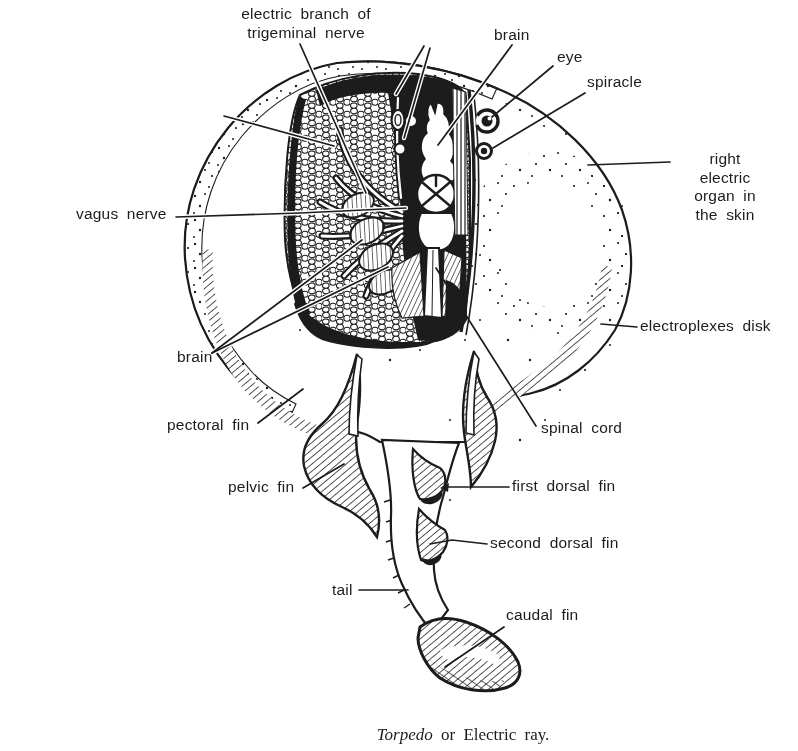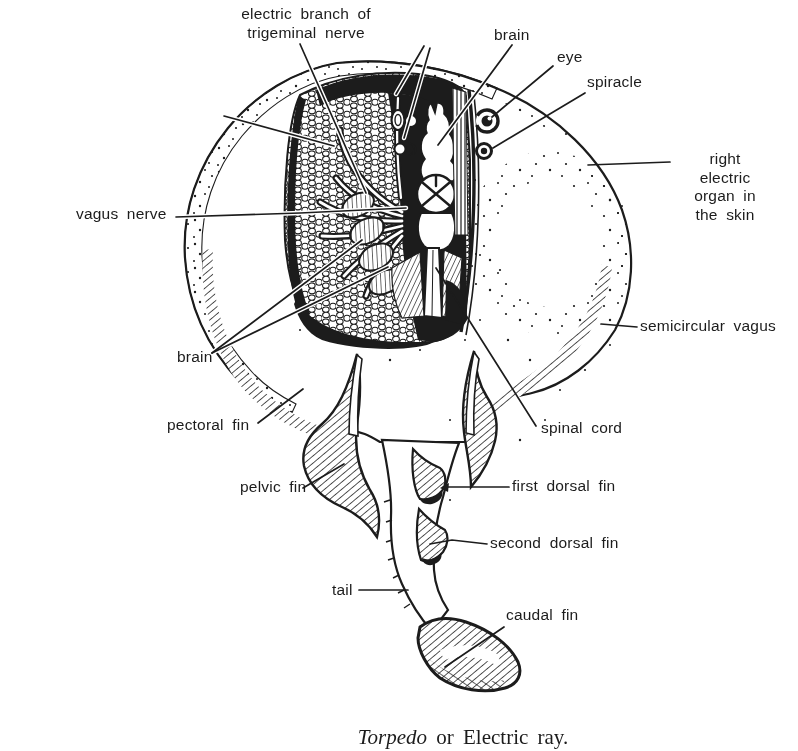--- a/index.html
+++ b/index.html
@@ -2,21 +2,21 @@
 <html><head>
 <meta charset="utf-8">
 <style>
   html,body{margin:0;padding:0;background:#e8e8e8;}
   .page{position:relative;width:798px;height:751px;background:#ffffff;overflow:hidden;
         font-family:"Liberation Sans",sans-serif;color:#1c1c1c;}
   .page svg{position:absolute;left:0;top:0;}
   .lbl{position:absolute;font-size:15.5px;line-height:18.5px;letter-spacing:.2px;
        word-spacing:4px;white-space:pre-line;color:#1c1c1c;}
   .ctr{transform:translateX(-50%);text-align:center;}
-  .caption{position:absolute;font-family:"Liberation Serif",serif;font-size:21px;
+  .caption{position:absolute;font-family:"Liberation Serif",serif;font-size:17px;
            word-spacing:4px;white-space:nowrap;transform:translateX(-50%);}
   .caption .it{font-style:italic;}
 </style>
 </head>
 <body>
 
 <div class="page">
 
 <svg width="798" height="751" viewBox="0 0 798 751">
   <defs>
@@ -267,25 +267,25 @@
 </svg>
 
 <div class="lbl ctr" style="left:306px;top:5px">electric branch of
 trigeminal nerve</div>
 <div class="lbl" style="left:494px;top:26px">brain</div>
 <div class="lbl" style="left:557px;top:48px">eye</div>
 <div class="lbl" style="left:587px;top:73px">spiracle</div>
 <div class="lbl ctr" style="left:725px;top:150px">right electric
 organ in the skin</div>
 <div class="lbl" style="left:76px;top:205px">vagus nerve</div>
-<div class="lbl" style="left:640px;top:317px">semicircular vagus</div>
+<div class="lbl" style="left:640px;top:317px">electroplexes disk</div>
 <div class="lbl" style="left:177px;top:348px">brain</div>
 <div class="lbl" style="left:167px;top:416px">pectoral fin</div>
 <div class="lbl" style="left:541px;top:419px">spinal cord</div>
-<div class="lbl" style="left:240px;top:478px">pelvic fin</div>
+<div class="lbl" style="left:228px;top:478px">pelvic fin</div>
 <div class="lbl" style="left:512px;top:477px">first dorsal fin</div>
 <div class="lbl" style="left:490px;top:534px">second dorsal fin</div>
 <div class="lbl" style="left:332px;top:581px">tail</div>
 <div class="lbl" style="left:506px;top:606px">caudal fin</div>
 
 <div class="caption" style="left:463px;top:725px"><span class="it">Torpedo</span><span> or Electric ray.</span></div>
 
 </div>
 
 </body></html>

